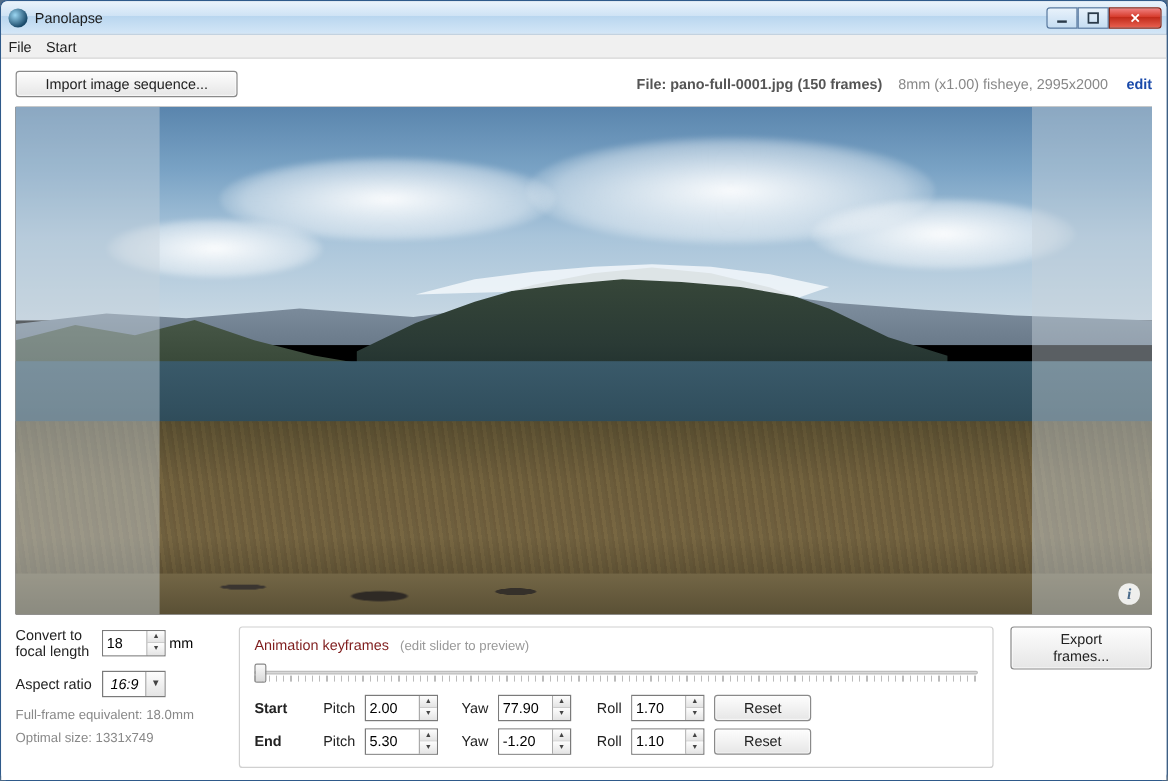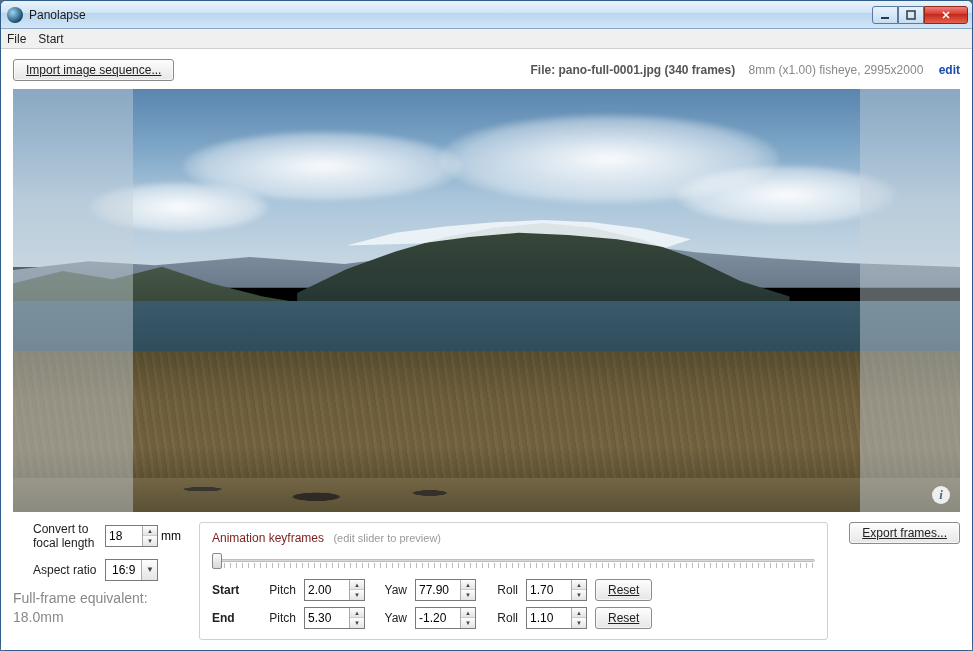--- a/index.html
+++ b/index.html
@@ -79,26 +79,25 @@
   .toprow {
     display: flex;
     align-items: center;
     height: 26px;
     margin-bottom: 6px;
   }
   .btn {
     background: linear-gradient(to bottom, #fdfdfd, #e6e6e6);
     border: 1px solid #8a8a8a;
     border-radius: 3px;
-    padding: 3px 12px;
+    padding: 3px 24px;
     font-size: 12px;
     color: #222;
     cursor: default;
     box-shadow: inset 0 0 0 1px rgba(255,255,255,.6);
-    text-decoration: underline;
   }
   .toprow .fileinfo { margin-left: auto; color: #555; font-weight: bold; }
   .lensinfo { color: #888; margin-left: 10px; font-weight: normal; }
   .editlink { color: #1a4aaa; margin-left: 12px; font-weight: bold; cursor: default; }
   .preview {
     position: relative;
     flex: 1;
     background: #000;
     overflow: hidden;
   }
@@ -176,23 +175,23 @@
     font-style: italic; font-family: Georgia, serif;
     font-weight: bold; font-size: 13px;
     display: flex; align-items: center; justify-content: center;
   }
   .bottom {
     display: flex;
     padding-top: 10px;
     gap: 14px;
   }
   .leftcol { width: 172px; }
-  .row { display: flex; align-items: center; margin-bottom: 8px; margin-left: 20px; }
+  .row { display: flex; align-items: center; margin-bottom: 8px; }
   .lbl { width: 72px; color: #222; line-height: 1.2; }
-  .small { color: #888; font-size: 14px; line-height: 1.35; margin-top: 4px; }
+  .small { color: #888; font-size: 11px; line-height: 1.35; margin-top: 4px; }
   .spinbox {
     display: inline-flex;
     border: 1px solid #7a7a7a;
     height: 22px;
     background: #fff;
   }
   .spinbox input {
     width: 36px; border: none; font-size: 12px;
     padding: 0 3px; text-align: left; outline: none;
     font-family: inherit;
@@ -209,21 +208,21 @@
     font-size: 6px; color:#444;
   }
   .spinbtns div:first-child { border-bottom: 1px solid #ccc; }
   .combo {
     display: inline-flex;
     border: 1px solid #7a7a7a;
     height: 22px;
     background: #fff;
     align-items: center;
   }
-  .combo span { padding: 0 6px; min-width: 34px; }
+  .combo span { padding: 0 6px; min-width: 34px; font-style: italic; }
   .combo .drop {
     width: 16px; height: 100%;
     border-left: 1px solid #aaa;
     background: linear-gradient(#fdfdfd,#e4e4e4);
     display:flex; align-items:center; justify-content:center;
     font-size: 8px; color:#444;
   }
   .midpanel {
     flex: 1;
     border: 1px solid #d0d0d0;
@@ -293,21 +292,21 @@
   <div class="menubar">
     <span class="menuitem">File</span>
     <span class="menuitem">Start</span>
   </div>
 
   <div class="content">
 
     <div class="toprow">
       <button class="btn">Import image sequence...</button>
       <span class="fileinfo">
-        <span>File: pano-full-0001.jpg (340 frames)</span>
+        <span>File: pano-full-0001.jpg (150 frames)</span>
         <span class="lensinfo">8mm (x1.00) fisheye, 2995x2000</span>
         <span class="editlink">edit</span>
       </span>
     </div>
 
     <div class="preview">
       <div class="preview-inner">
         <div class="sky"></div>
         <div class="cloud c1"></div>
           <div class="cloud c2"></div>
@@ -342,20 +341,21 @@
           <span class="unit">mm</span>
         </div>
         <div class="row">
           <div class="lbl">Aspect ratio</div>
           <div class="combo">
             <span>16:9</span>
             <div class="drop">▼</div>
           </div>
         </div>
         <div class="small">Full-frame equivalent: 18.0mm</div>
+        <div class="small">Optimal size: 1331x749</div>
       </div>
 
       <div class="midpanel">
         <div>
           <span class="kf-title">Animation keyframes</span>
           <span class="kf-hint">(edit slider to preview)</span>
         </div>
         <div class="slider-wrap">
           <div class="slider">
             <div class="slider-track"></div>

